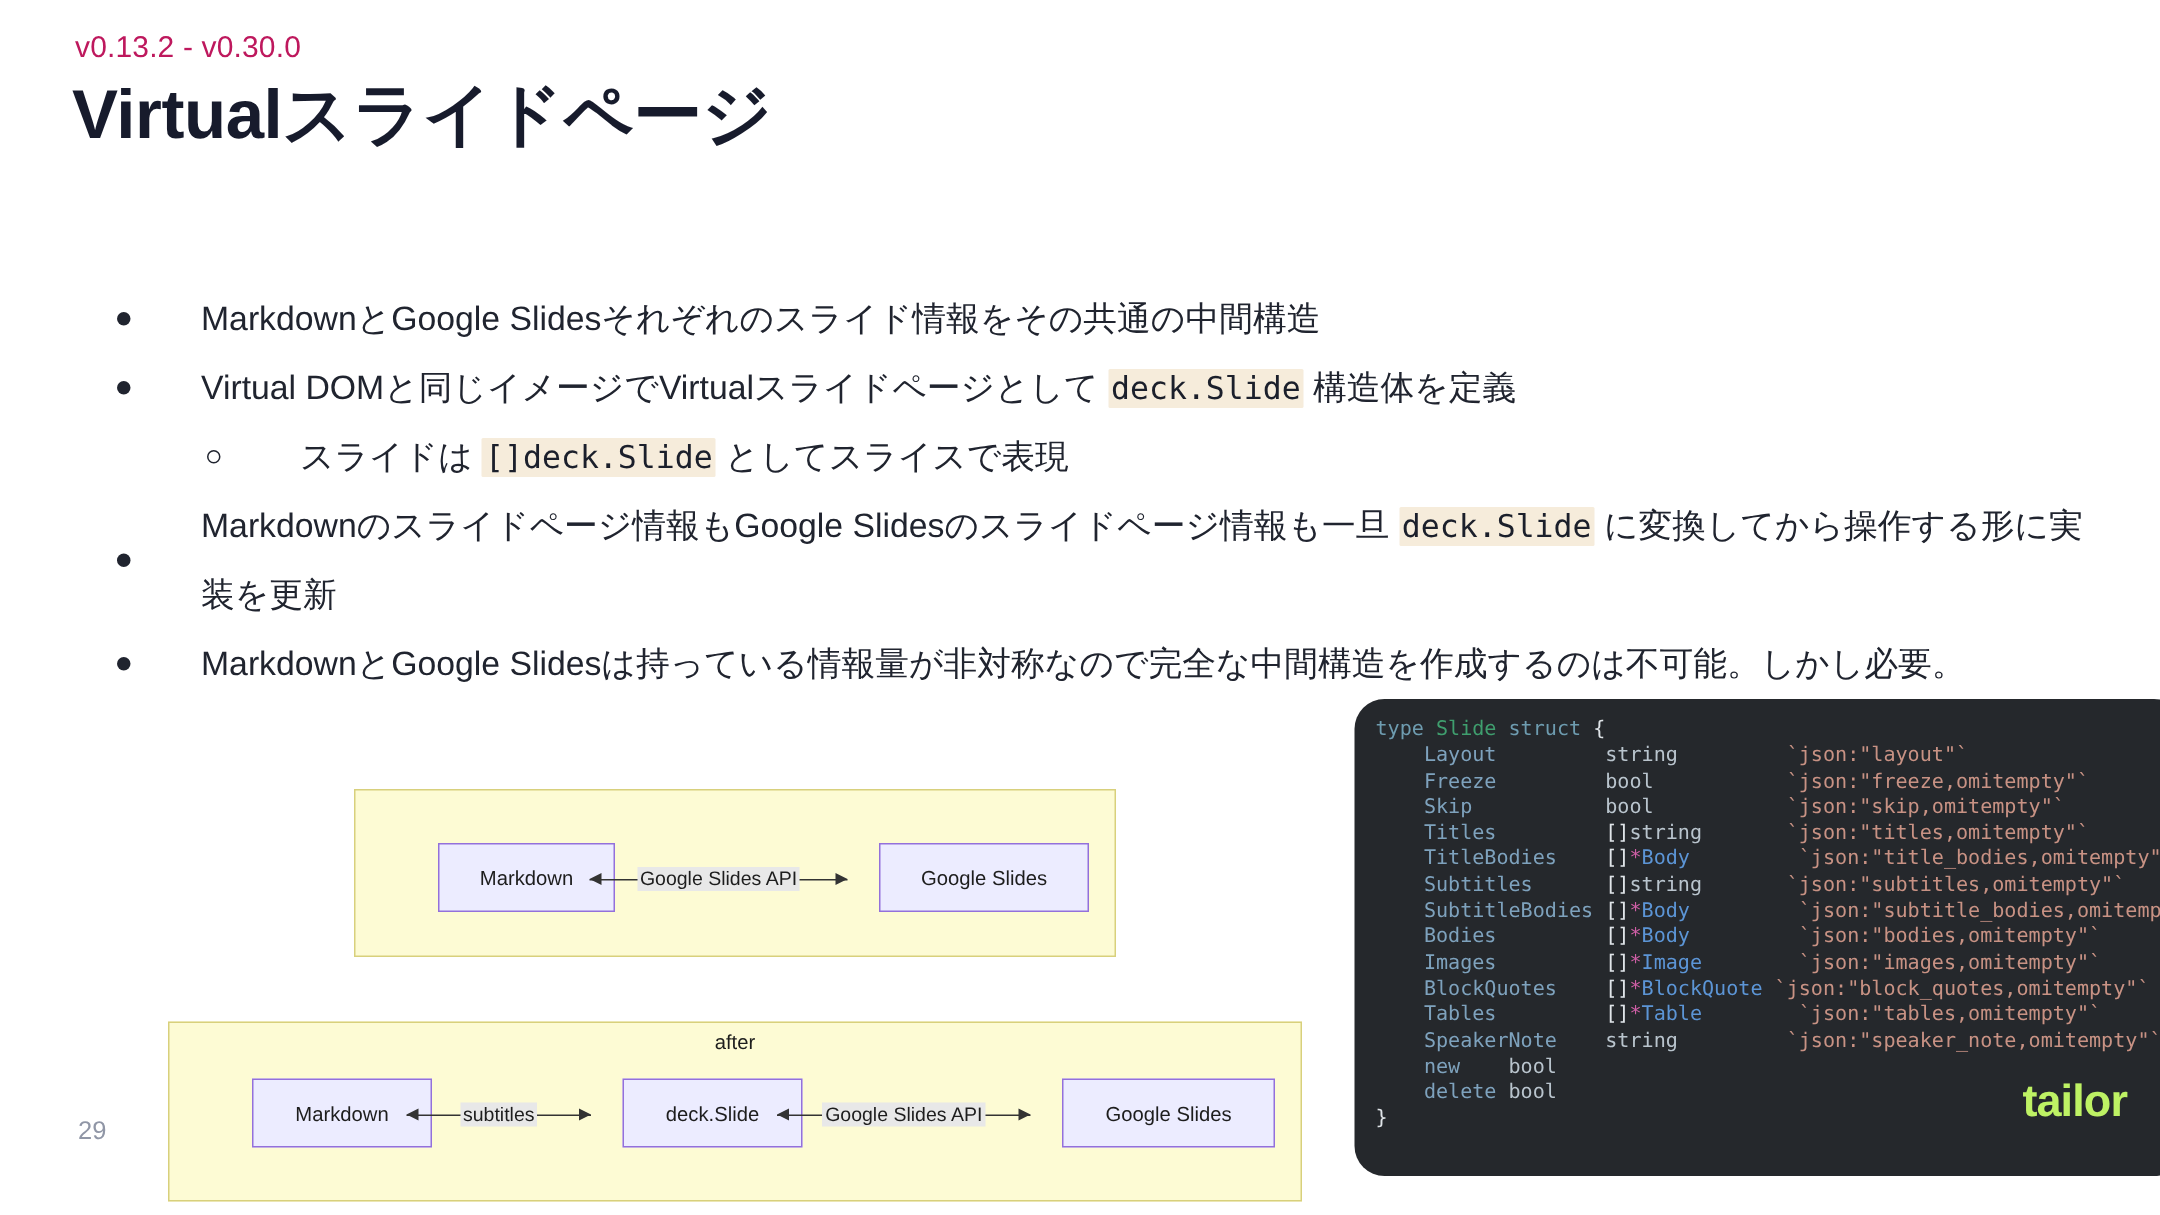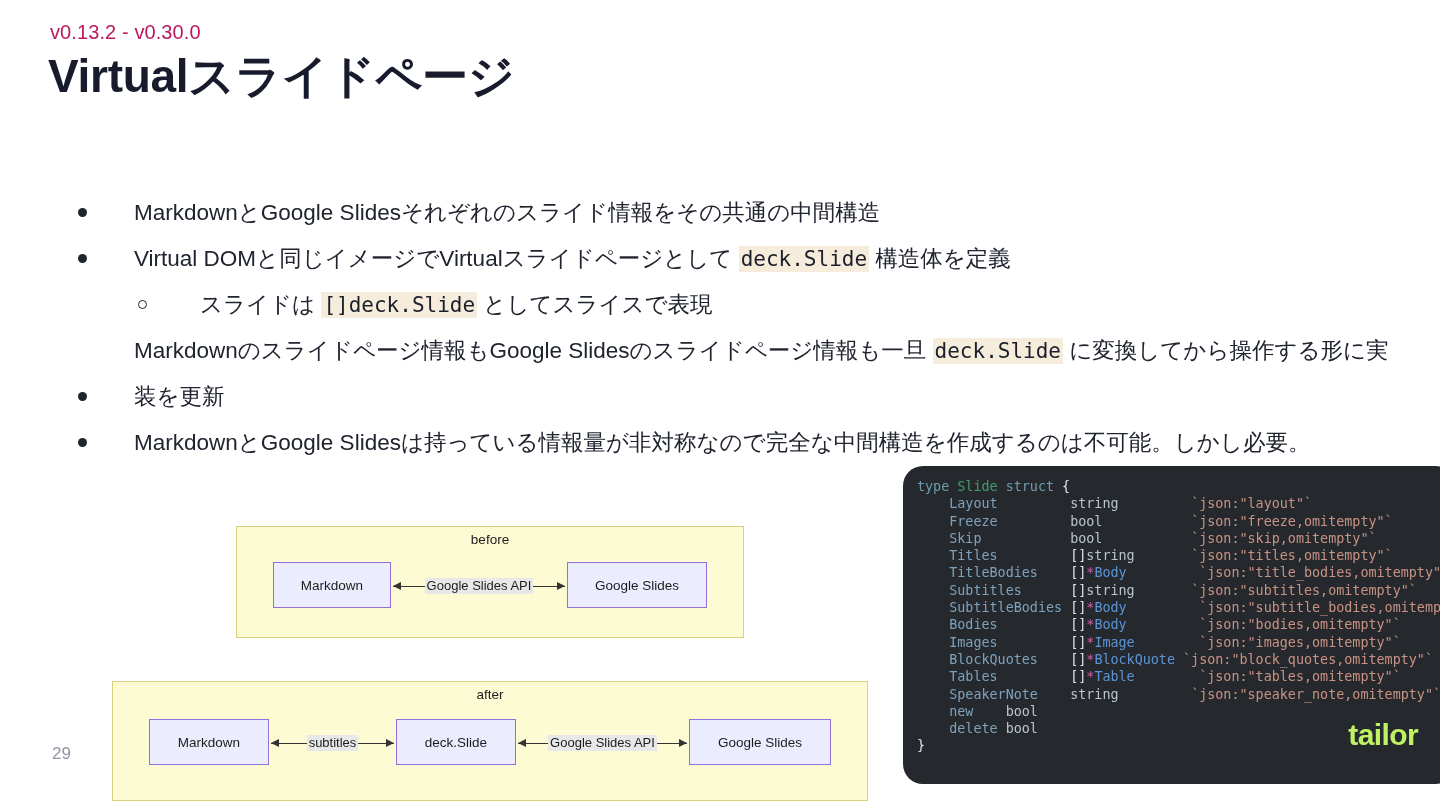--- a/index.html
+++ b/index.html
@@ -43,21 +43,21 @@
 
   
   .bullets {
     position: absolute;
     left: 78px;
     top: 190px;
     width: 1320px;
   }
   .bullet-row {
     display: flex;
-    align-items: flex-end;
+    align-items: center;
     font-size: 22.5px;
     line-height: 46px;
     color: #20242f;
   }
   .bullet-row.lvl1 { padding-left: 0; }
   .bullet-row.lvl2 { padding-left: 60px; }
 
   .marker {
     flex: 0 0 auto;
     width: 56px;
@@ -129,20 +129,21 @@
   .node {
     position: absolute;
     background: #ececff;
     border: 1px solid #9370db;
     box-sizing: border-box;
     display: flex;
     align-items: center;
     justify-content: center;
     font-size: 13.5px;
     color: #1d1d1d;
+    margin-left: 19px;
   }
   .edge {
     position: absolute;
     height: 18px;
     display: flex;
     align-items: center;
     text-align: center;
   }
   .edge .line {
     position: absolute;
@@ -257,21 +258,20 @@
         <span class="marker"><span class="dot"></span></span>
         <span class="bullet-text">Markdownのスライドページ情報もGoogle Slidesのスライドページ情報も一旦 <code class="inline">deck.Slide</code> に変換してから操作する形に実装を更新</span>
       </div>
       <div class="bullet-row lvl1">
         <span class="marker"><span class="dot"></span></span>
         <span class="bullet-text">MarkdownとGoogle Slidesは持っている情報量が非対称なので完全な中間構造を作成するのは不可能。しかし必要。</span>
       </div>
     </div>
 
   <div class="diagram" id="diagram-before">
-    <div class="diagram-label">before</div>
     <div class="node" style="left:36px; top:35px; width:118px; height:46px;">
       <span>Markdown</span>
     </div>
     <div class="node" style="left:330px; top:35px; width:140px; height:46px;">
       <span>Google Slides</span>
     </div>
     <div class="edge" style="left:156px; top:50px; width:172px;">
       <span class="line"></span>
       <span class="arrow-l"></span>
       <span class="arrow-r"></span>

